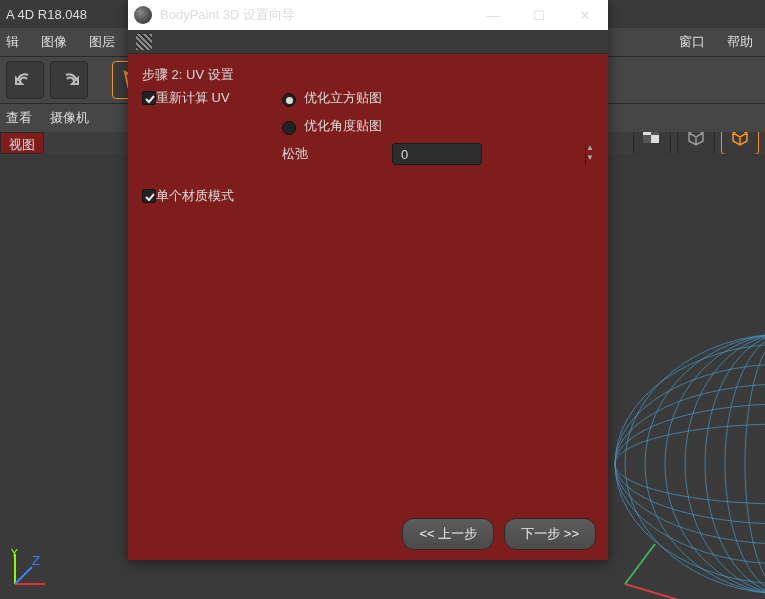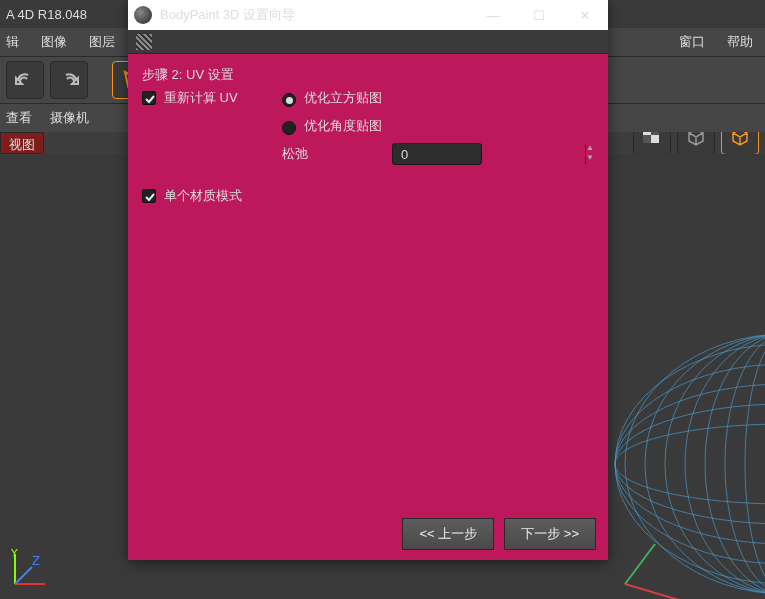--- a/index.html
+++ b/index.html
@@ -12,43 +12,43 @@
 .tool-btn{width:38px;height:38px;background:#3a3a3a;border:1px solid #2a2a2a;border-radius:4px;display:flex;align-items:center;justify-content:center}
 .tool-btn.sel{border-color:#f7931e}
 .right-tools{position:absolute;right:6px;top:60px;display:flex;gap:6px}
 .bg-row3{position:absolute;top:104px;left:0;right:0;height:28px;background:#464646;display:flex;align-items:center;gap:18px;padding-left:6px}
 .bg-tab{position:absolute;top:132px;left:0;height:22px;padding:3px 8px;background:#7f1d1d;border:1px solid #2a2a2a;font-size:12px}
 .viewport{position:absolute;top:154px;left:0;right:0;bottom:0;background:#3a3a3a}
 .axis{position:absolute;left:10px;bottom:10px;width:40px;height:40px}
 .wireframe{position:absolute;right:0;top:180px;width:160px;height:280px;overflow:hidden}
 
 
-.dialog{position:absolute;left:128px;top:0;width:480px;height:560px;background:#be185d;box-shadow:0 3px 12px rgba(0,0,0,.5)}
+.dialog{position:absolute;left:128px;top:0;width:480px;height:560px;background:#7f1d1d;box-shadow:0 3px 12px rgba(0,0,0,.5)}
 .dlg-titlebar{height:30px;background:#fff;color:#222;display:flex;align-items:center;padding-left:6px;font-size:14px}
 .dlg-titlebar .icon{width:18px;height:18px;border-radius:50%;background:radial-gradient(circle at 35% 35%,#888,#222);margin-right:8px}
 .win-btns{margin-left:auto;display:flex}
 .win-btn{width:46px;height:30px;display:flex;align-items:center;justify-content:center;color:#333}
 .dlg-strip{height:24px;background:#3a3a3a;border-bottom:1px solid #2a2a2a;display:flex;align-items:center;padding-left:8px}
 .hatch{width:16px;height:16px;background:repeating-linear-gradient(45deg,#888 0 2px,#333 2px 4px)}
 .dlg-body{padding:12px 14px}
 .step-title{color:#ddd;}
 .row{display:flex;align-items:center;height:28px}
-.col1{width:140px;display:flex;align-items:center;gap:8px}
+.col1{width:140px;display:flex;align-items:center;gap:0}
 .col2{display:flex;align-items:flex-end;gap:8px}
 .chk{width:14px;height:14px;background:#222;border:1px solid #111;border-radius:2px;display:flex;align-items:center;justify-content:center}
 .chk svg{width:11px;height:11px}
 .radio{width:14px;height:14px;border-radius:50%;background:#222;border:1px solid #111;display:flex;align-items:center;justify-content:center}
 .radio .dot{width:7px;height:7px;border-radius:50%;background:#ddd}
 .spin-label{width:110px;padding-right:14px}
 .spin{display:flex;align-items:center;height:22px;background:#2d2d2d;border:1px solid #1a1a1a;border-radius:3px;width:90px}
 .spin input{flex:1;background:none;border:none;color:#ddd;padding:0 8px;font-size:13px;outline:none}
 .spin-arrows{width:16px;display:flex;flex-direction:column;border-left:1px solid #1a1a1a}
 .spin-arrows div{height:10px;font-size:8px;line-height:8px;text-align:center;color:#aaa;cursor:pointer}
 .dlg-footer{position:absolute;bottom:10px;right:12px;display:flex;gap:10px}
-.btn{padding:6px 16px;background:linear-gradient(#5c5c5c,#4a4a4a);border:1px solid #2a2a2a;border-radius:0;color:#eee;cursor:pointer;font-size:13px}
+.btn{padding:6px 16px;background:linear-gradient(#5c5c5c,#4a4a4a);border:1px solid #2a2a2a;border-radius:12px;color:#eee;cursor:pointer;font-size:13px}
 .gap{height:14px}
 </style>
 </head>
 <body>
 
 <div class="bg-app">
   <div class="bg-titlebar">
     <span>A 4D R18.048</span>
   </div>
 

